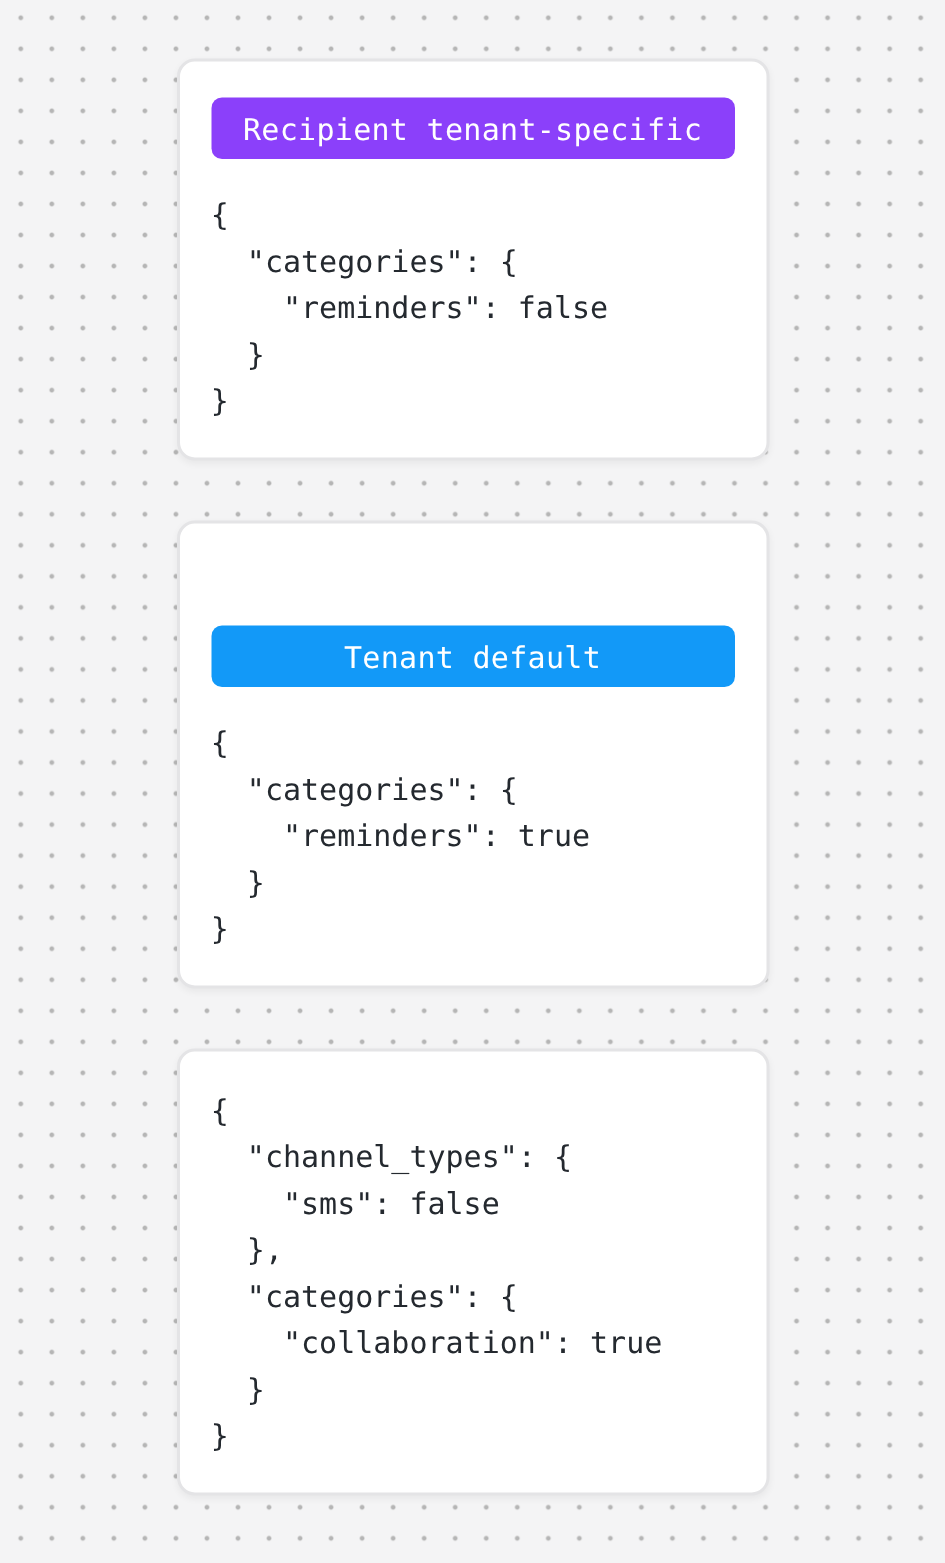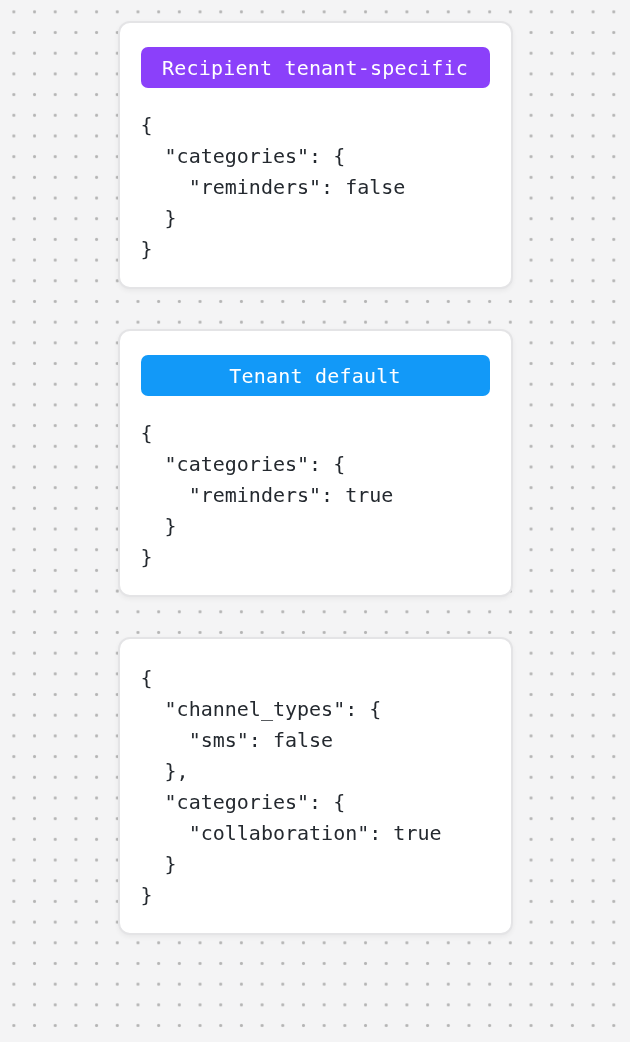--- a/index.html
+++ b/index.html
@@ -13,21 +13,21 @@
     background-size: 20.7px 20.7px;
     background-position: 3.5px 1.5px;
     font-family: "DejaVu Sans Mono", "Liberation Mono", monospace;
   }
   .canvas {
     width: 100%;
     height: 100%;
     display: flex;
     flex-direction: column;
     align-items: center;
-    padding-top: 21px;
+    padding-top: 39px;
     gap: 40px;
   }
   .card {
     width: 395px;
     background: #ffffff;
     border: 2px solid #e4e4e6;
     border-radius: 12px;
     padding: 24px 21px 22px;
     box-shadow: 0 2px 5px rgba(0,0,0,0.05);
     flex-shrink: 0;
@@ -63,21 +63,21 @@
       <span>Recipient tenant-specific</span>
     </div>
     <pre class="code">{
   "categories": {
     "reminders": false
   }
 }</pre>
   </section>
 
   <section class="card">
-    <div class="badge" style="background-color: rgb(18, 153, 248);">
+    <div class="badge" style="background-color: rgb(18, 153, 248); margin-top: 44px;">
       <span>Tenant default</span>
     </div>
     <pre class="code">{
   "categories": {
     "reminders": true
   }
 }</pre>
   </section>
 
   <section class="card">

